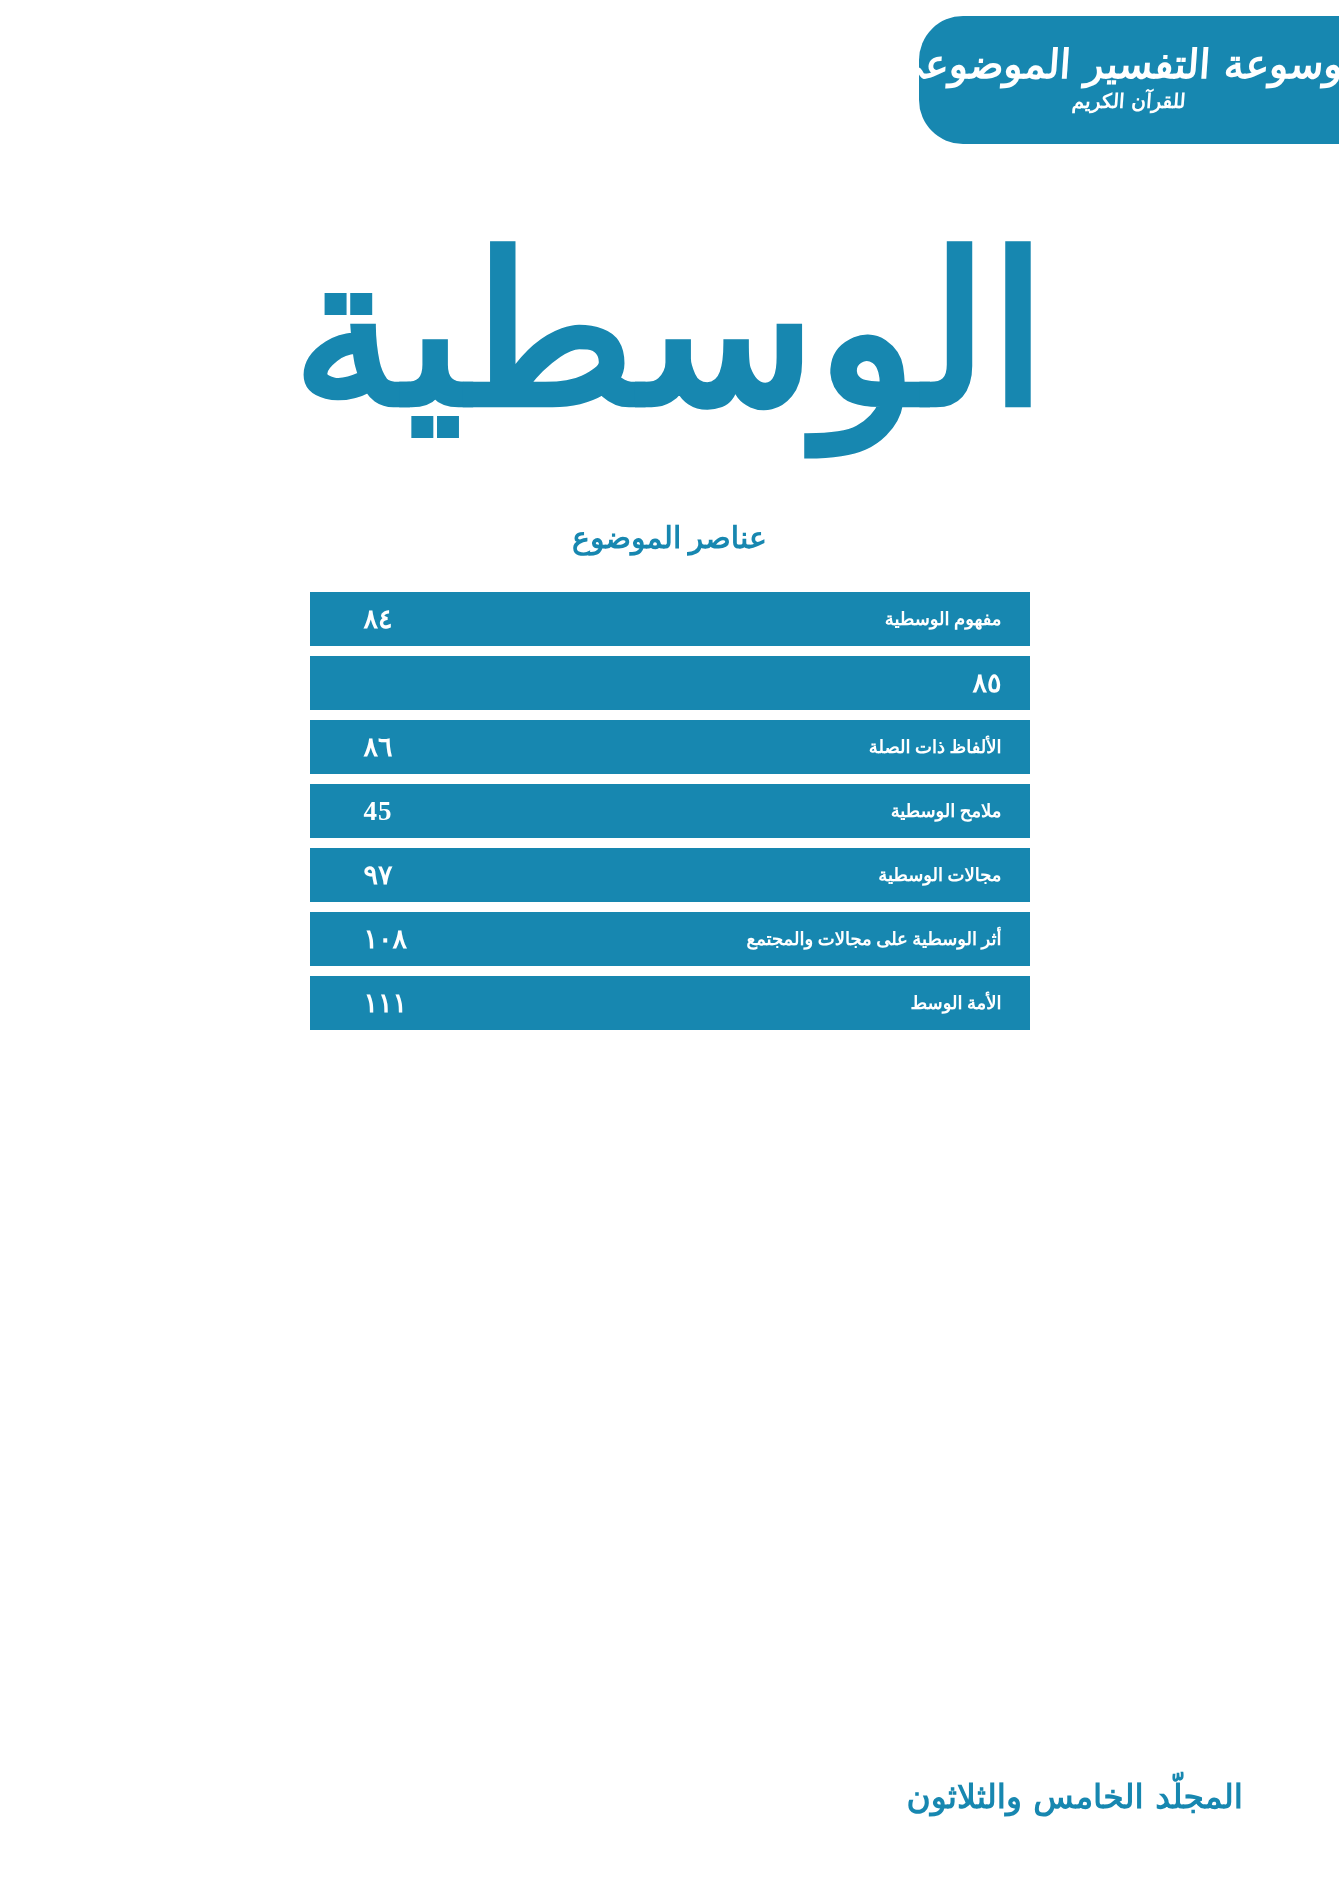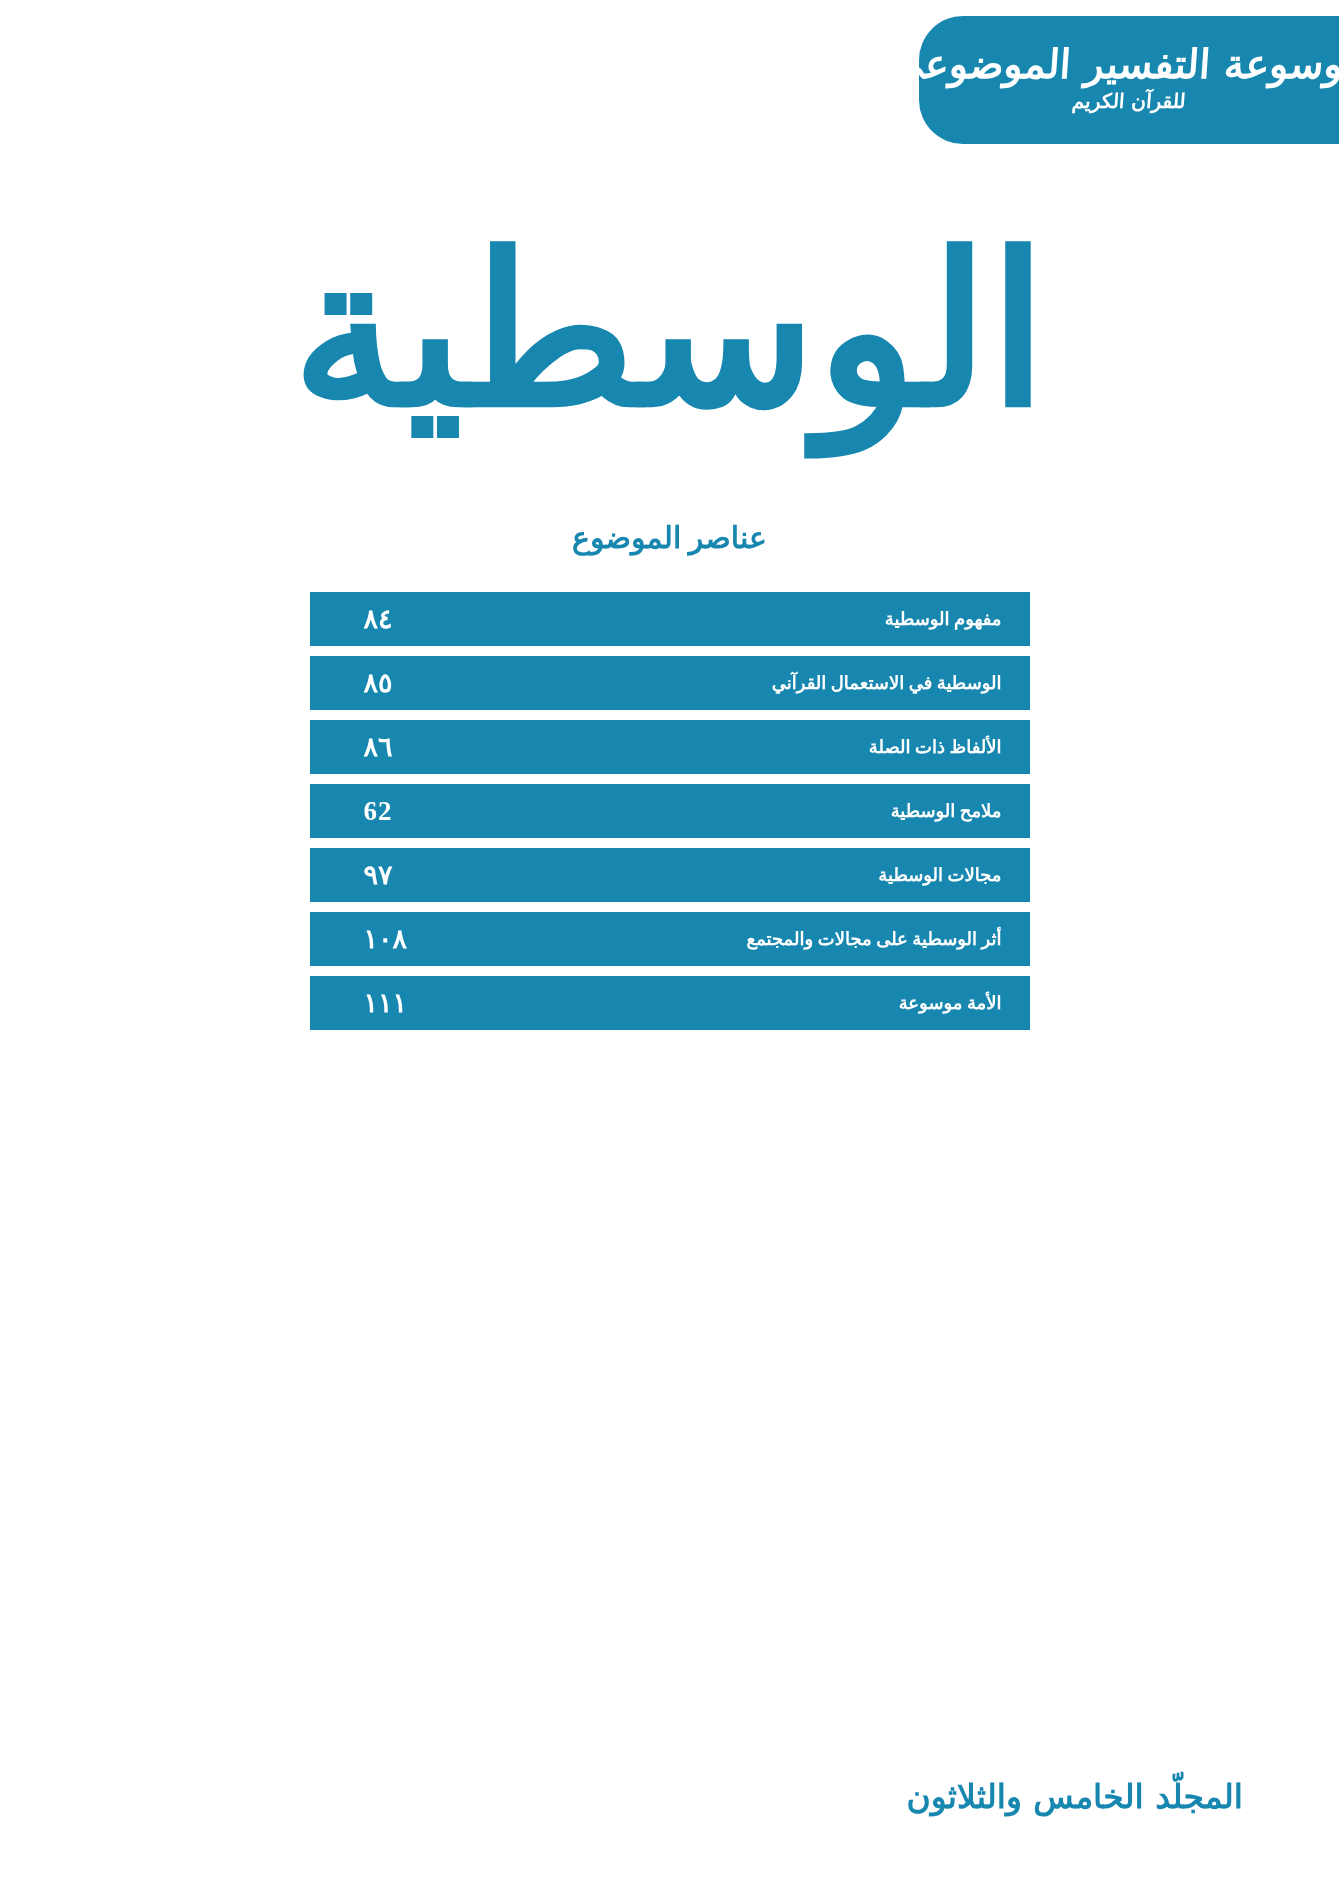--- a/index.html
+++ b/index.html
@@ -141,38 +141,37 @@
 <div class="main-title">الوسطية</div>
 
 <div class="section-label">عناصر الموضوع</div>
 
 <div class="toc">
   <div class="toc-row">
     <span class="toc-title">مفهوم الوسطية</span>
     <span class="toc-page">٨٤</span>
   </div>
   <div class="toc-row">
-    <span class="toc-title">الوسطية في الاستعمال القرآني</span>
     <span class="toc-page">٨٥</span>
   </div>
   <div class="toc-row">
     <span class="toc-title">الألفاظ ذات الصلة</span>
     <span class="toc-page">٨٦</span>
   </div>
   <div class="toc-row">
     <span class="toc-title">ملامح الوسطية</span>
-    <span class="toc-page">62</span>
+    <span class="toc-page">45</span>
   </div>
   <div class="toc-row">
     <span class="toc-title">مجالات الوسطية</span>
     <span class="toc-page">٩٧</span>
   </div>
   <div class="toc-row">
     <span class="toc-title">أثر الوسطية على مجالات والمجتمع</span>
     <span class="toc-page">١٠٨</span>
   </div>
   <div class="toc-row">
-    <span class="toc-title">الأمة موسوعة</span>
+    <span class="toc-title">الأمة الوسط</span>
     <span class="toc-page">١١١</span>
   </div>
 </div>
 
 <div class="footer">المجلّد الخامس والثلاثون</div>
 
 </body></html>

